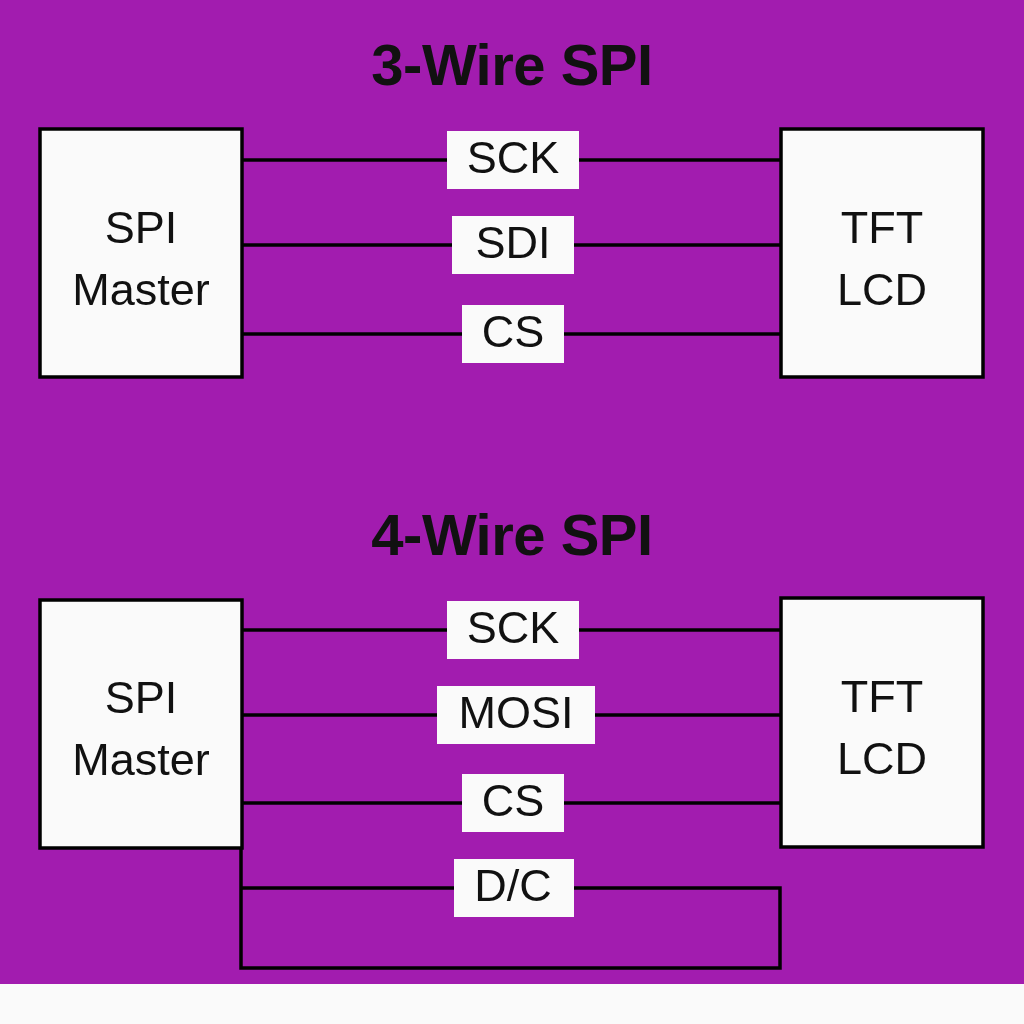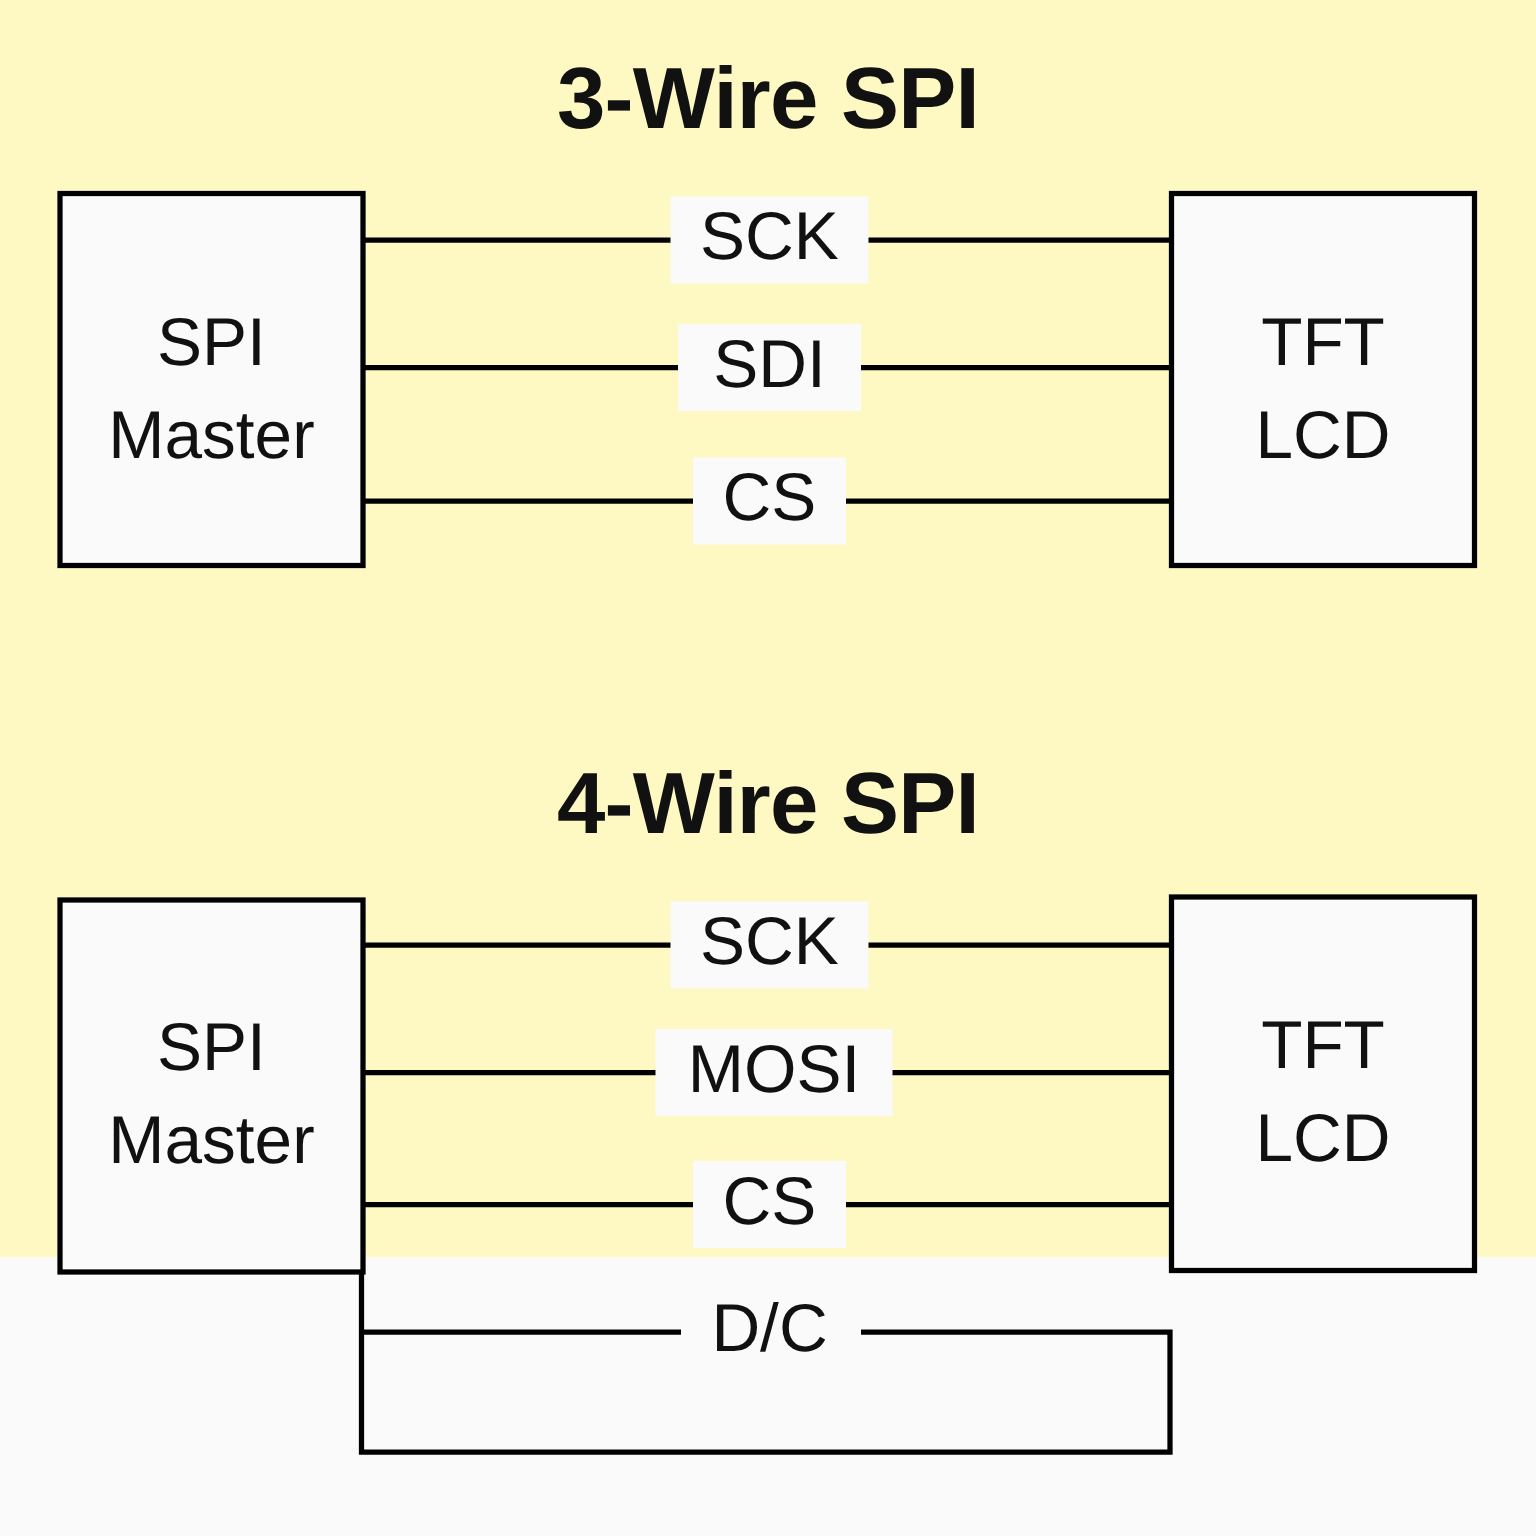--- a/index.html
+++ b/index.html
@@ -11,22 +11,22 @@
   body {
     width: 1024px;
     height: 1024px;
     font-family: "Liberation Sans", sans-serif;
     color: #000000;
     overflow: hidden;
   }
   #stage {
     position: relative;
     width: 1024px;
-    height: 838px;
-    background: #fef9c3;
+    height: 984px;
+    background: #a21caf;
   }
   svg.diagram-canvas {
     position: absolute;
     left: 0;
     top: 0;
     width: 1024px;
     height: 1024px;
     display: block;
   }
   .box-rect {

